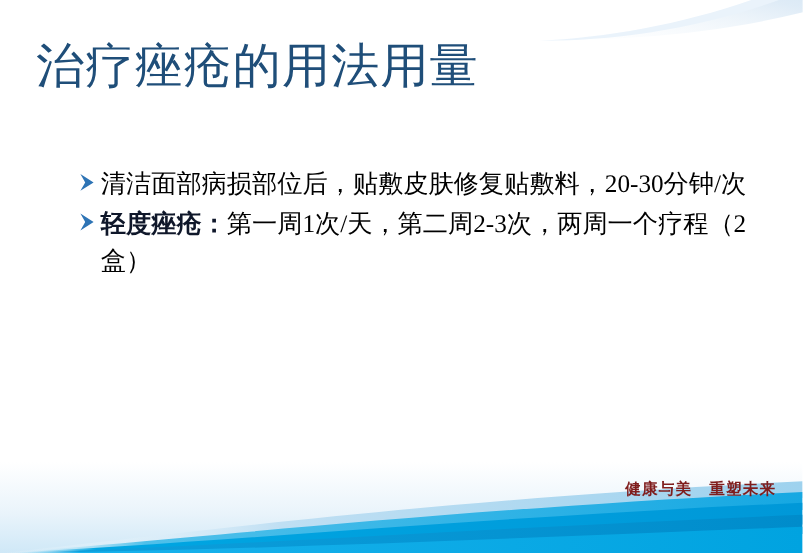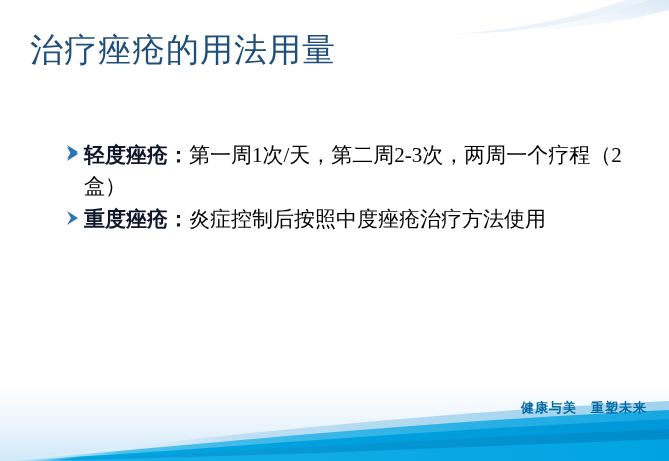--- a/index.html
+++ b/index.html
@@ -26,22 +26,22 @@
     width: 300px;
     height: 130px;
     pointer-events: none;
   }
 
   
   .title {
     position: absolute;
     left: 30px;
     top: 32px;
-    font-family: Liberation Serif, serif;
-    font-size: 33px;
+    font-family: Liberation Sans, sans-serif;
+    font-size: 40px;
     line-height: 1.15;
     letter-spacing: 1px;
     color: #1F4E79;
     white-space: nowrap;
   }
 
   
   .body {
     position: absolute;
     left: 66px;
@@ -85,21 +85,21 @@
   .footer svg { display: block; }
 
   .footer-text {
     position: absolute;
     right: 22px;
     top: 14px;
     font-family: "Liberation Sans", "DejaVu Sans", sans-serif;
     font-size: 13px;
     font-weight: bold;
     letter-spacing: 1px;
-    color: #0369a1;
+    color: #7f1d1d;
     white-space: pre;
     z-index: 5;
     text-align: center;
   }
 </style>
 </head>
 <body>
 
 <div class="slide">
 
@@ -118,41 +118,33 @@
   <div class="title">治疗痤疮的用法用量</div>
 
   <div class="body">
 
     <div class="bullet">
       <span class="arrow">
         <svg width="13" height="16" viewBox="0 0 13 16" aria-hidden="true">
           <path d="M1,1 L12,8 L1,15 L5,8 Z" fill="#2E74B5"></path>
         </svg>
       </span>
-      <span class="label"></span>
+      <span class="label"></span><span class="text">清洁面部病损部位后，贴敷皮肤修复贴敷料，20-30分钟/次</span>
     </div>
 
     <div class="bullet">
       <span class="arrow">
         <svg width="13" height="16" viewBox="0 0 13 16" aria-hidden="true">
           <path d="M1,1 L12,8 L1,15 L5,8 Z" fill="#2E74B5"></path>
         </svg>
       </span>
       <span class="label">轻度痤疮：</span><span class="text">第一周1次/天，第二周2-3次，两周一个疗程（2盒）</span>
     </div>
 
 
-    <div class="bullet">
-      <span class="arrow">
-        <svg width="13" height="16" viewBox="0 0 13 16" aria-hidden="true">
-          <path d="M1,1 L12,8 L1,15 L5,8 Z" fill="#2E74B5"></path>
-        </svg>
-      </span>
-      <span class="label">重度痤疮：</span><span class="text">炎症控制后按照中度痤疮治疗方法使用</span>
-    </div>
 
   </div>
 
   <div class="footer">
     <svg width="669" height="76" viewBox="0 0 669 76" preserveAspectRatio="none" aria-hidden="true">
       <defs>
         <linearGradient id="skyGrad" x1="0" y1="0" x2="0" y2="1">
           <stop offset="0%" stop-color="#FFFFFF"></stop>
           <stop offset="55%" stop-color="#EAF4FB"></stop>
           <stop offset="100%" stop-color="#CFE8F7"></stop>

